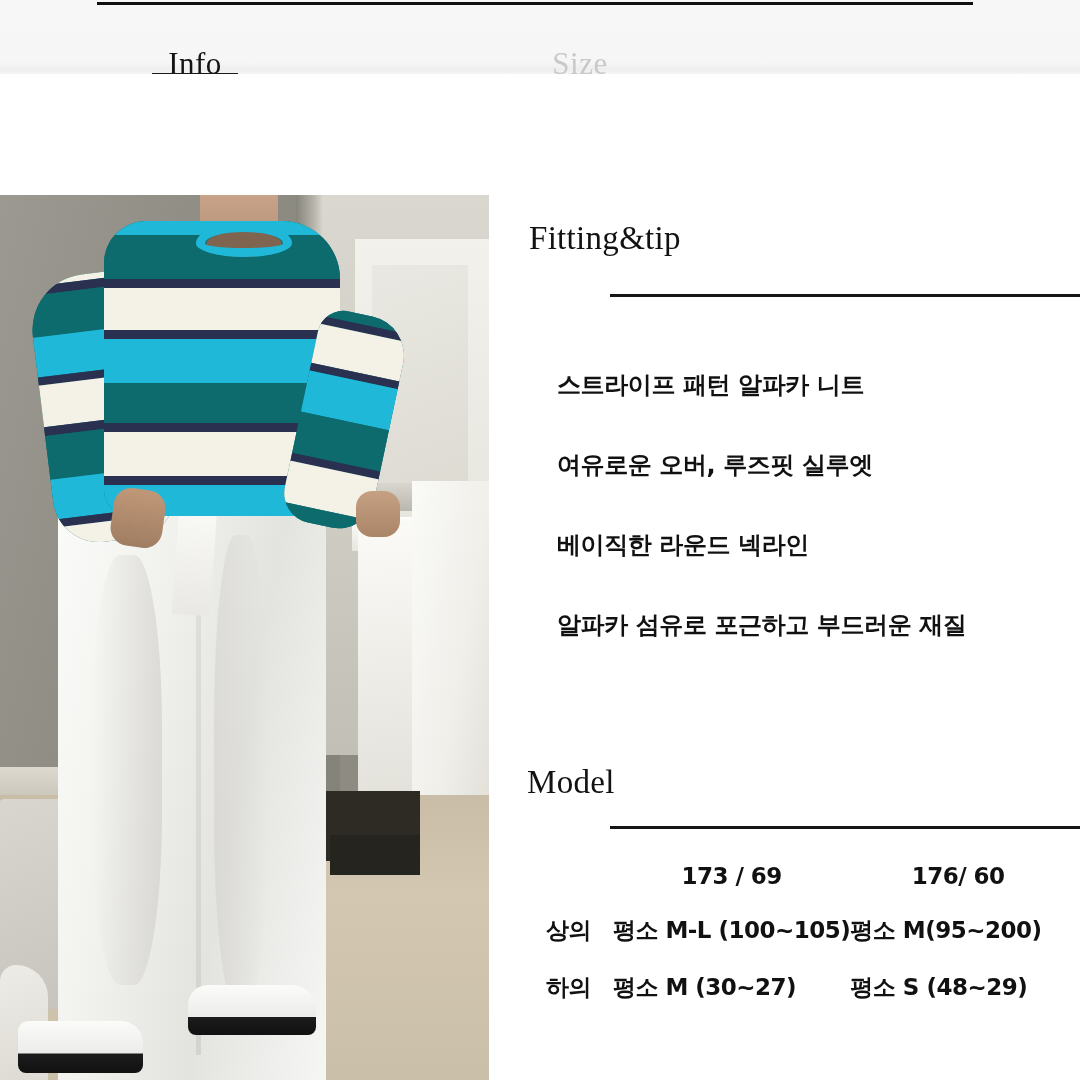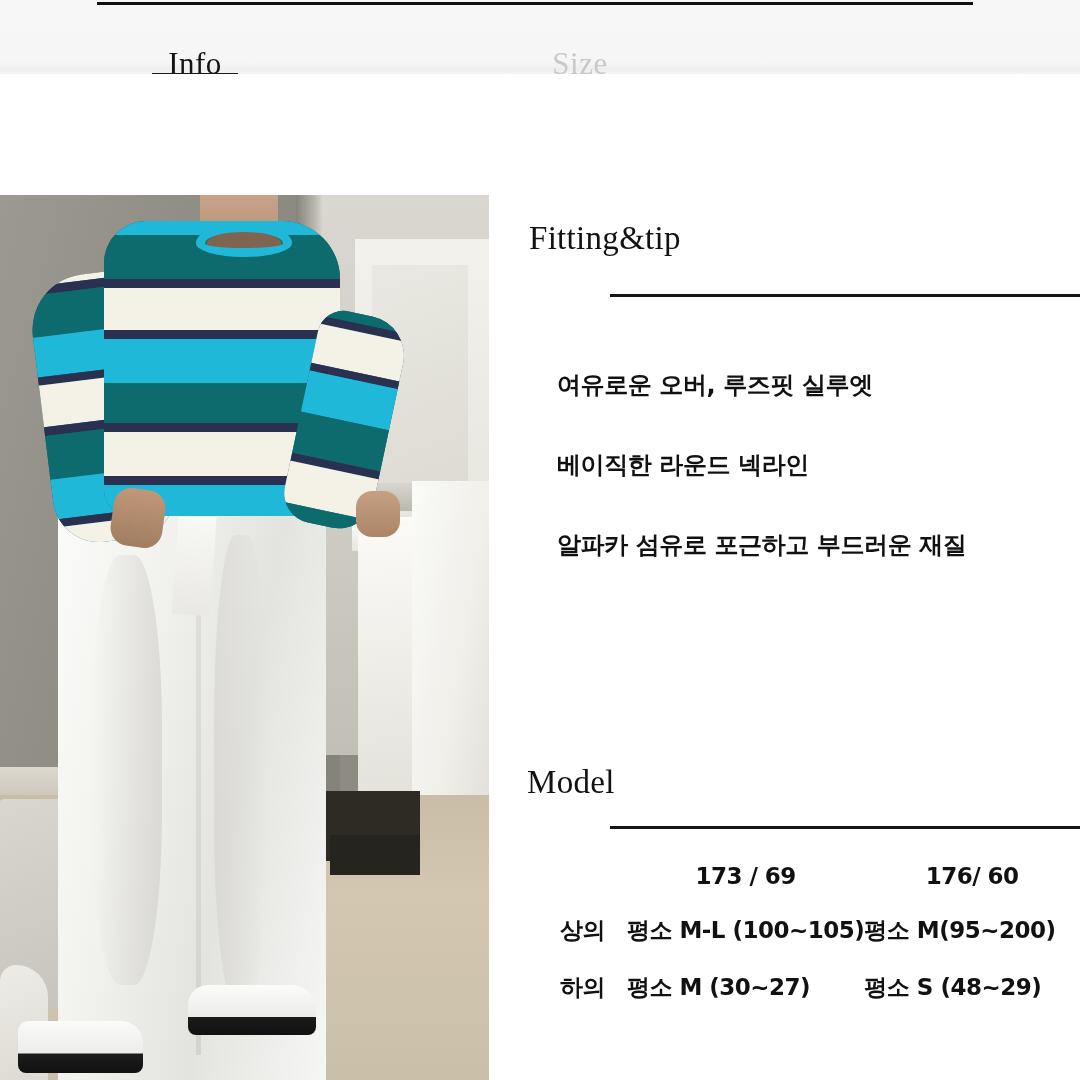--- a/index.html
+++ b/index.html
@@ -172,21 +172,21 @@
   .bullet{
     font-family:"DejaVu Sans", sans-serif;
     font-size:24px; font-weight:700; color:#111111;
     letter-spacing:-.4px;
     margin-bottom:48px;
     white-space:nowrap;
   }
 
   
   .mtable{
-    position:absolute; left:26px; top:776px; width:565px;
+    position:absolute; left:12px; top:776px; width:565px;
     border-collapse:collapse;
   }
   .mtable td, .mtable th{
     font-family:"DejaVu Sans", sans-serif;
     font-size:23px; font-weight:700; color:#111111;
     padding:13px 0; text-align:left; letter-spacing:-.5px;
     white-space:nowrap;
   }
   .mtable th{ font-weight:700; text-align:center; }
   .col-lab{ width:118px; text-align:right !important; padding-right:22px !important; }
@@ -296,20 +296,21 @@
     <div class="ph shoe-l"></div>
     <div class="ph shoe-r"></div>
   </div>
 
   <div class="panel">
 
     <div class="sec-title title-fitting">Fitting&amp;tip</div>
     <div class="rule rule-fitting"></div>
 
     <div class="bullets">
+      <div class="bullet">스트라이프 패턴 알파카 니트</div>
       <div class="bullet">여유로운 오버, 루즈핏 실루엣</div>
       <div class="bullet">베이직한 라운드 넥라인</div>
       <div class="bullet">알파카 섬유로 포근하고 부드러운 재질</div>
     </div>
 
     <div class="sec-title title-model">Model</div>
     <div class="rule rule-model"></div>
 
     <table class="mtable">
       <thead>

